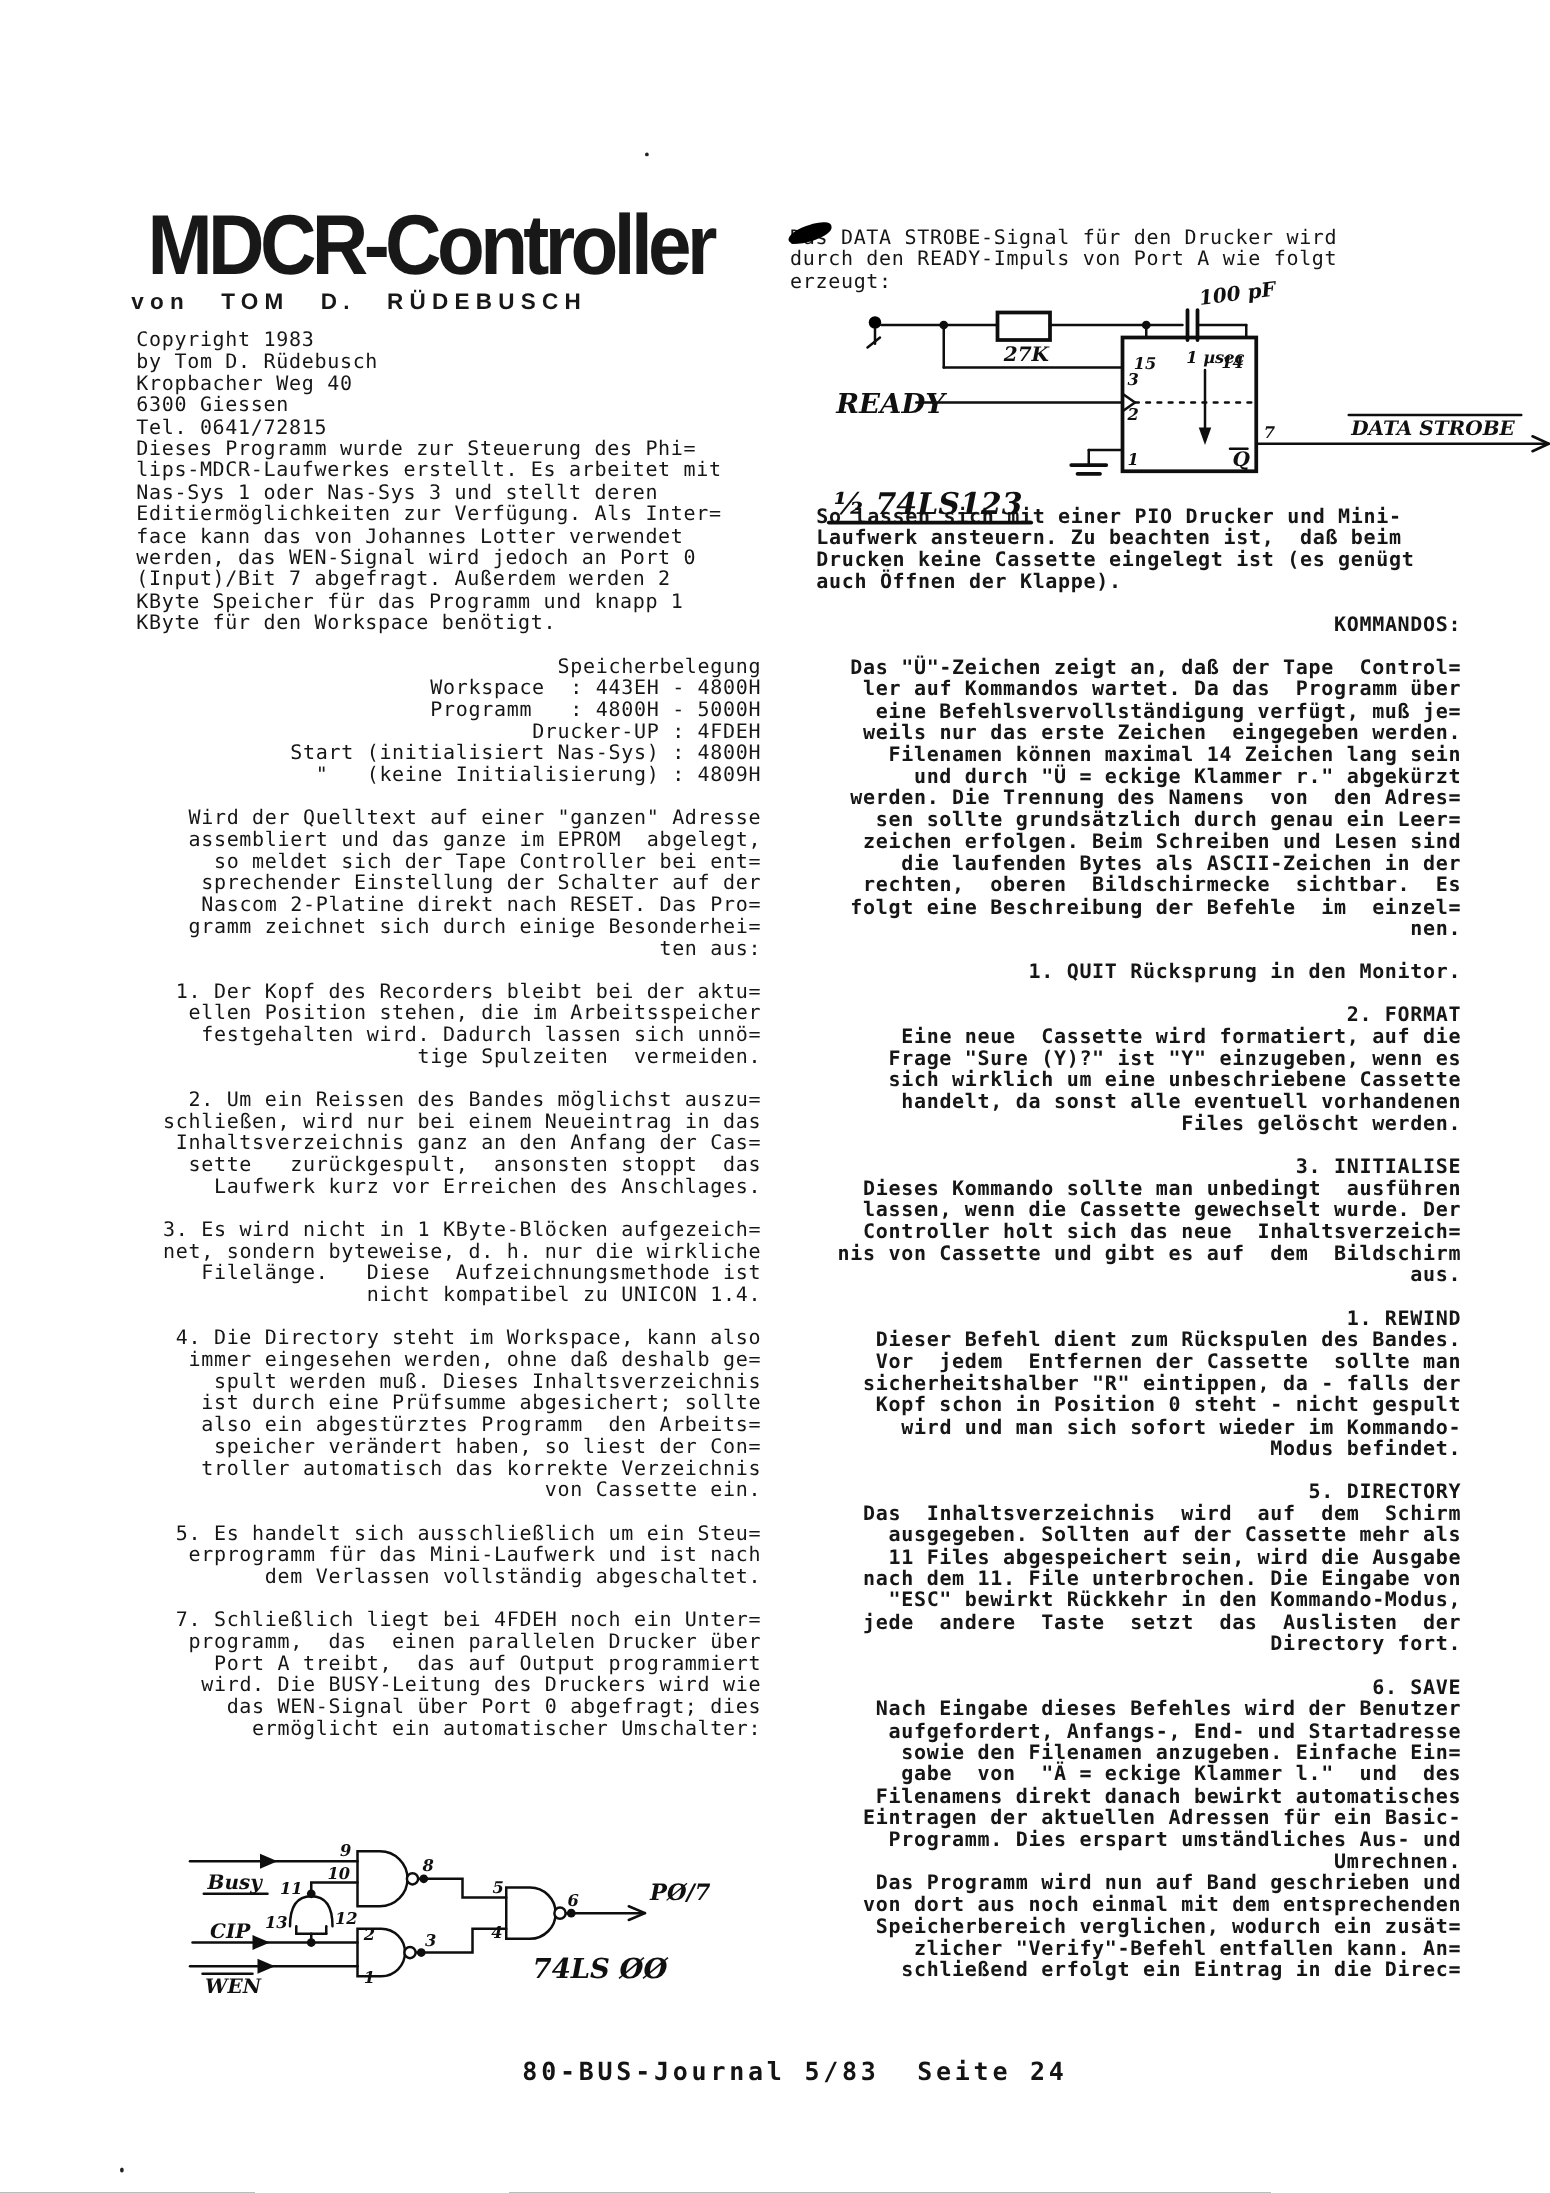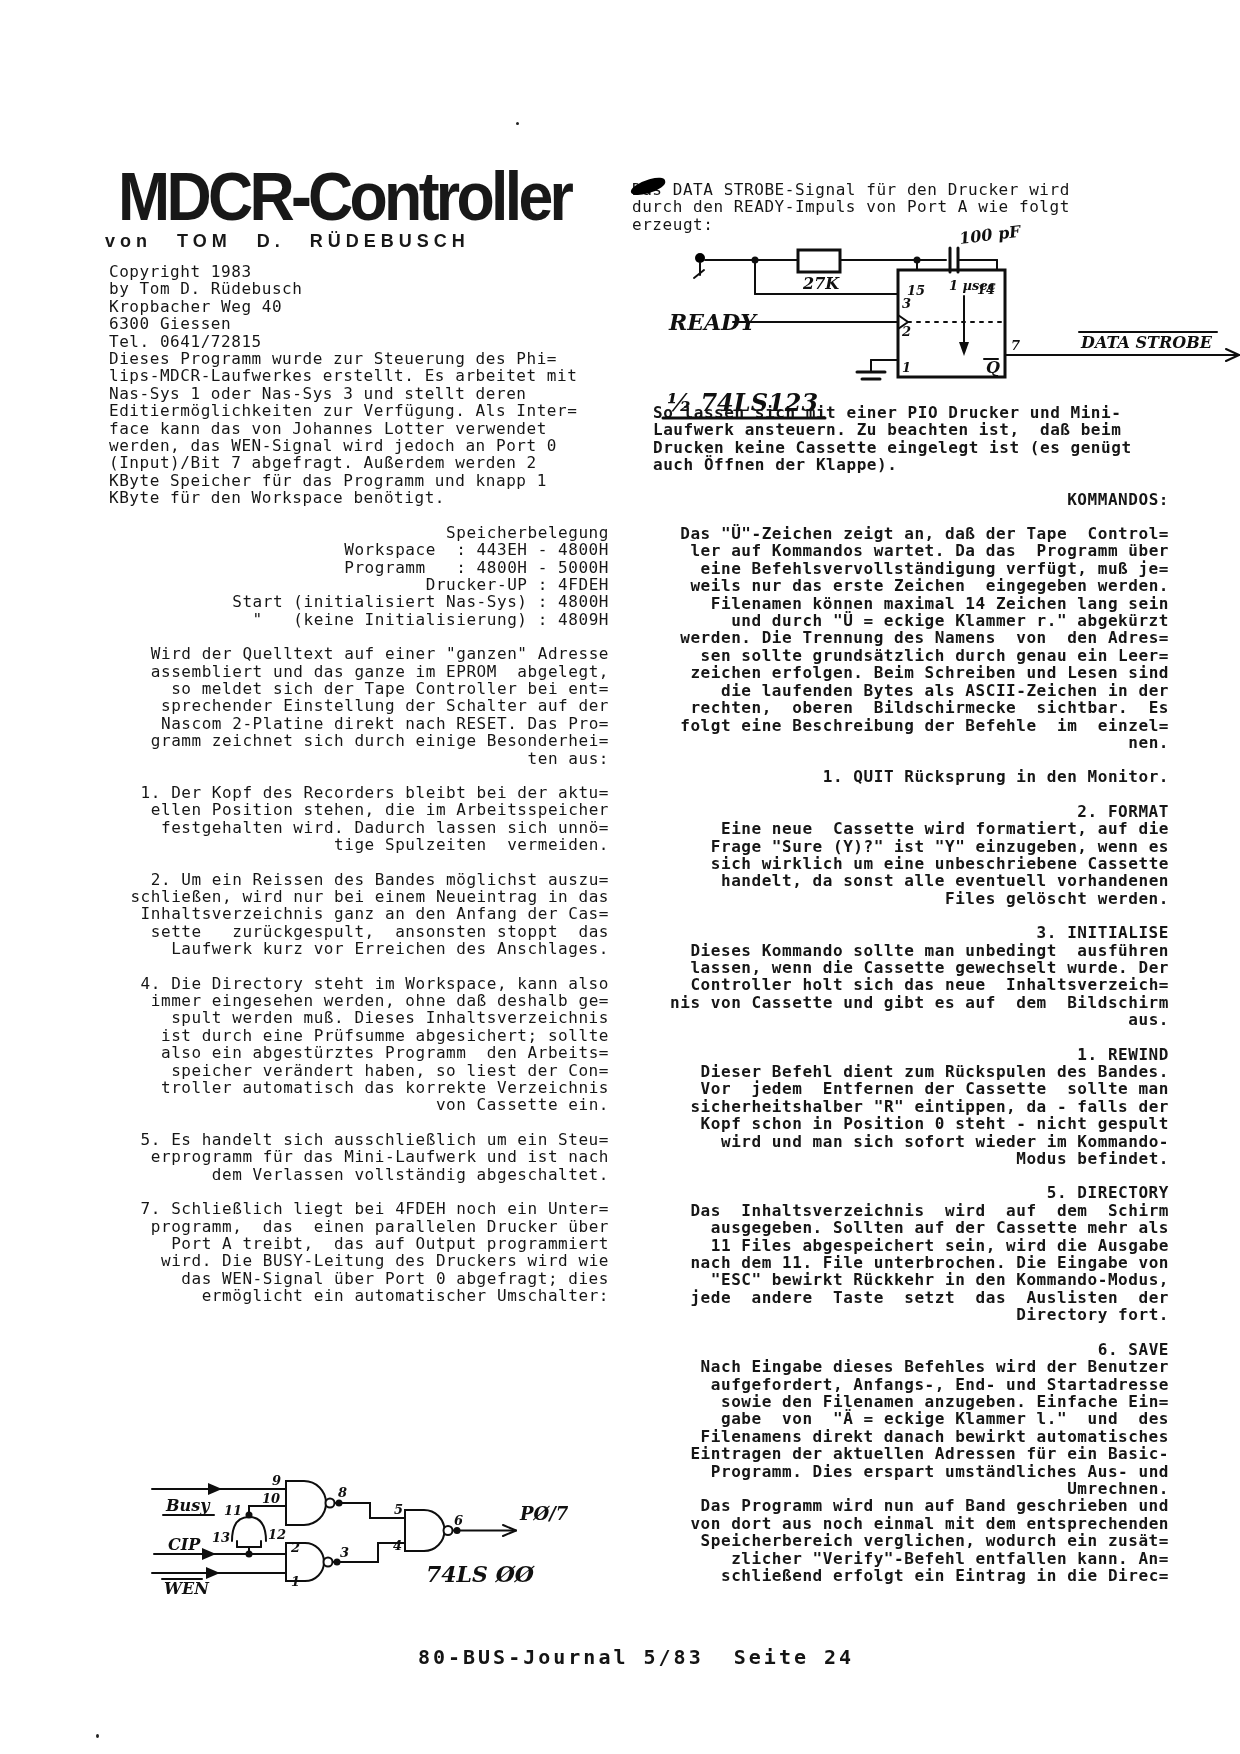--- a/index.html
+++ b/index.html
@@ -93,20 +93,24 @@
 ten aus:</div>
     <div class="para">1. Der Kopf des Recorders bleibt bei der aktu=
 ellen Position stehen, die im Arbeitsspeicher
 festgehalten wird. Dadurch lassen sich unnö=
 tige Spulzeiten  vermeiden.</div>
     <div class="para">2. Um ein Reissen des Bandes möglichst auszu=
 schließen, wird nur bei einem Neueintrag in das
 Inhaltsverzeichnis ganz an den Anfang der Cas=
 sette   zurückgespult,  ansonsten stoppt  das
 Laufwerk kurz vor Erreichen des Anschlages.</div>
+    <div class="para">3. Es wird nicht in 1 KByte-Blöcken aufgezeich=
+net, sondern byteweise, d. h. nur die wirkliche
+Filelänge.   Diese  Aufzeichnungsmethode ist
+nicht kompatibel zu UNICON 1.4.</div>
     <div class="para">4. Die Directory steht im Workspace, kann also
 immer eingesehen werden, ohne daß deshalb ge=
 spult werden muß. Dieses Inhaltsverzeichnis
 ist durch eine Prüfsumme abgesichert; sollte
 also ein abgestürztes Programm  den Arbeits=
 speicher verändert haben, so liest der Con=
 troller automatisch das korrekte Verzeichnis
 von Cassette ein.</div>
     <div class="para">5. Es handelt sich ausschließlich um ein Steu=
 erprogramm für das Mini-Laufwerk und ist nach

